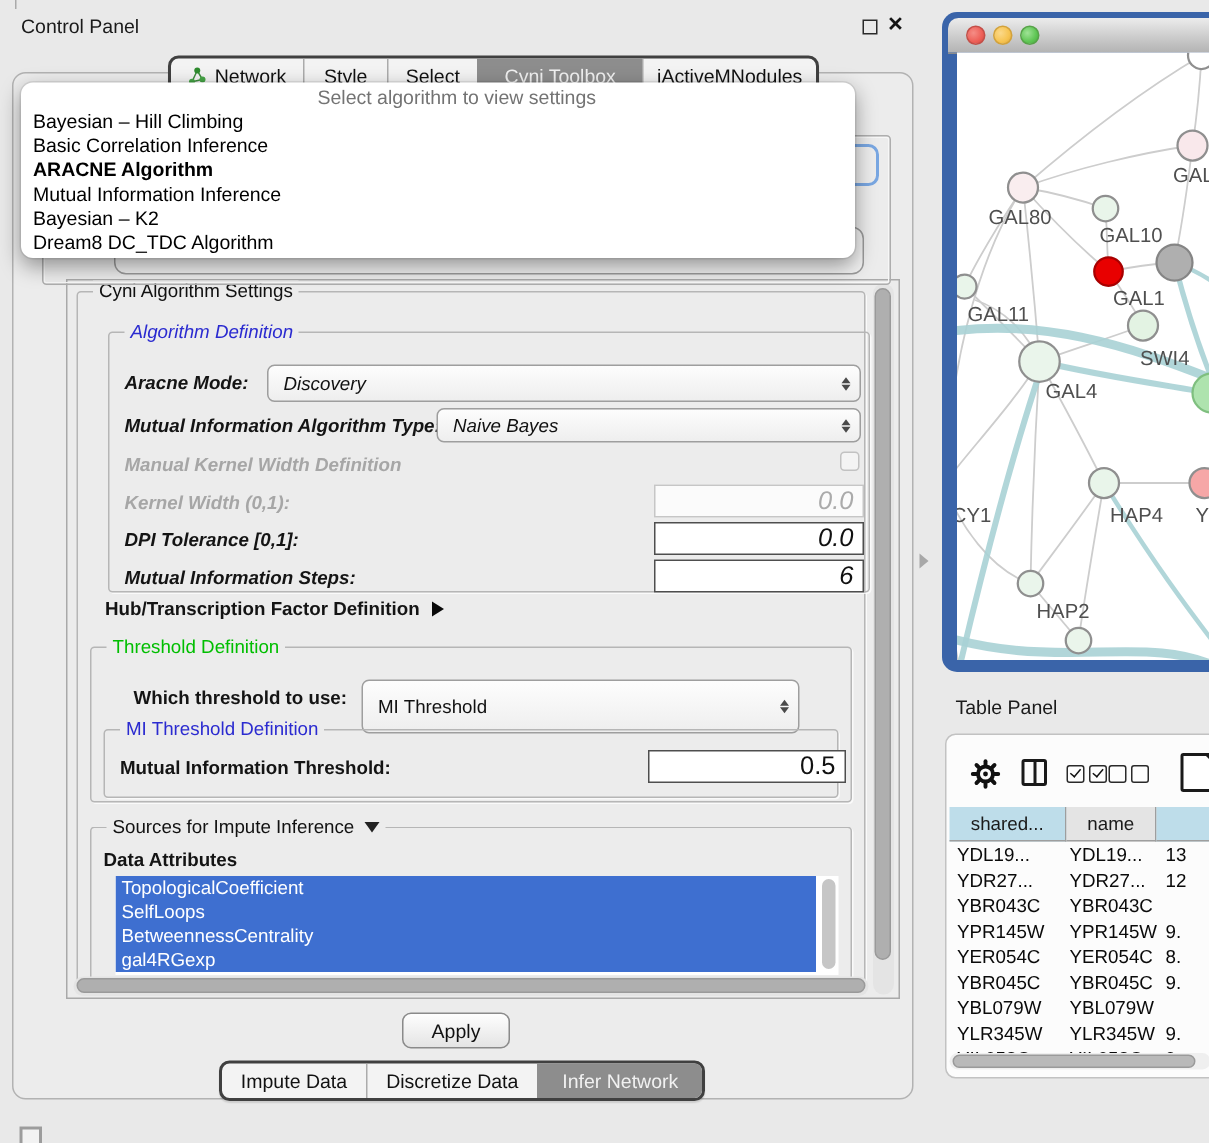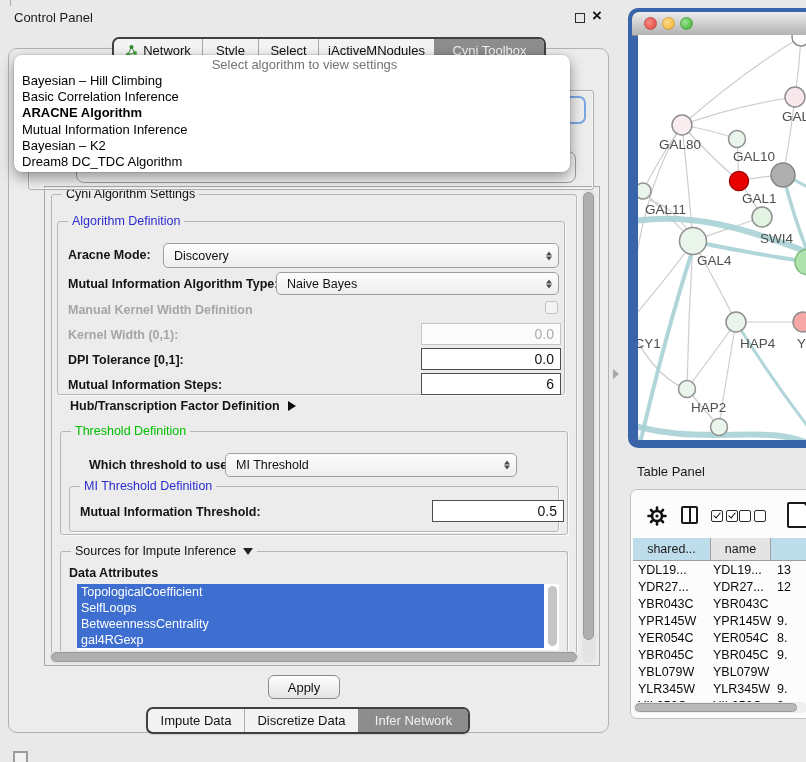--- a/index.html
+++ b/index.html
@@ -8,21 +8,21 @@
   .abs{position:absolute;}
   .lbl{position:absolute;font-weight:bold;font-size:12.5px;color:#141414;white-space:nowrap;}
   .lbl.dis{color:#A6A6A6;}
   .plain{position:absolute;font-size:13px;color:#1A1A1A;white-space:nowrap;}
   .combo{position:absolute;border:1px solid #9E9E9E;border-radius:5px;background:linear-gradient(#FDFDFD,#EEEEEE);box-sizing:border-box;}
   .combo .val{position:absolute;left:10px;top:50%;transform:translateY(-50%);font-size:12.5px;color:#111;white-space:nowrap;}
   .spin{position:absolute;right:6px;top:50%;transform:translateY(-50%);}
   .spin i{display:block;width:0;height:0;border-left:3.5px solid transparent;border-right:3.5px solid transparent;margin:1px 0;}
   .spin .up{border-bottom:4px solid #4A4A4A;}
   .spin .dn{border-top:4px solid #4A4A4A;}
-  .tfield{position:absolute;background:#FFF;font-size:14px;color:#111;box-sizing:border-box;display:flex;align-items:center;justify-content:flex-end;padding-right:6px;border:1px solid #4E4E4E;}
+  .tfield{position:absolute;background:#FFF;font-size:17px;color:#111;box-sizing:border-box;display:flex;align-items:center;justify-content:flex-end;padding-right:6px;border:1px solid #4E4E4E;}
   .tfield.dis{border:1px solid #C6C6C6;background:#FBFBFB;color:#ABABAB;}
   .grp{position:absolute;border:1px solid #B6B6B6;border-radius:3px;box-shadow:1px 1px 0 rgba(255,255,255,.75);}
   .gtitle{position:absolute;top:-8px;left:10px;background:#ECECEC;padding:0 4px;font-size:12.5px;white-space:nowrap;color:#111;}
   .tabbar{position:absolute;display:flex;height:23px;border:2px solid #404040;border-radius:7px;overflow:hidden;background:#F3F3F3;box-shadow:0 1px 1px rgba(0,0,0,.12);align-items:center;}
   .seg{display:flex;align-items:center;justify-content:center;font-size:13px;color:#111;height:100%;box-sizing:border-box;}
   .seg + .seg{border-left:1px solid #ABABAB;}
   .seg.active{background:#8D8D8D;color:#F1F1F1;border-left-color:#8D8D8D;}
   .popup{position:absolute;background:#FFF;border-radius:8px;box-shadow:0 5px 14px rgba(0,0,0,.4), 0 0 0 1px rgba(0,0,0,.08);z-index:50;}
   .algo-item{height:16.2px;line-height:16.2px;padding-left:8px;font-size:13px;color:#000;white-space:nowrap;}
   .algo-item.hl{font-weight:bold;}
@@ -66,46 +66,46 @@
           </svg>
       </span>
       <span>Network</span>
     </div>
     <div class="seg" style="width:56px;">
         <span>Style</span>
       </div>
     <div class="seg" style="width:60px;">
         <span>Select</span>
       </div>
+    <div class="seg active" style="width:110px;">
+        <span>Cyni Toolbox</span>
+      </div>
     <div class="seg" style="width:116px;">
         <span>jActiveMNodules</span>
-      </div>
-    <div class="seg active" style="width:110px;">
-        <span>Cyni Toolbox</span>
       </div>
   </div>
 
   <div class="popup" style="left:14px;top:55px;width:556px;height:117px;padding-top:2px;box-sizing:border-box;">
     <div style="text-align:center;color:#737373;font-size:13px;height:16px;line-height:16px;margin-left:25px;">Select algorithm to view settings</div>
     <div id="algo-items">
         <div class="algo-item">Bayesian – Hill Climbing</div>
         <div class="algo-item">Basic Correlation Inference</div>
         <div class="algo-item hl">ARACNE Algorithm</div>
         <div class="algo-item">Mutual Information Inference</div>
         <div class="algo-item">Bayesian – K2</div>
         <div class="algo-item">Dream8 DC_TDC Algorithm</div>
       </div>
   </div>
 
   <div class="abs" style="left:44px;top:186px;width:556px;height:480px;border:1px solid #A9A9A9;background:#ECECEC;box-sizing:border-box;z-index:5;">
 
     <div class="grp" style="left:6px;top:7px;width:524px;height:460px;">
       <span class="gtitle">Cyni Algorithm Settings</span>
 
-      <div class="grp" style="left:5px;top:26px;width:506px;height:172px;">
+      <div class="grp" style="left:20px;top:26px;width:506px;height:172px;font-style:italic;">
         <span class="gtitle" style="color:#2B2BD0;">Algorithm Definition</span>
 
         <div class="lbl" style="left:10px;top:26px;">Aracne Mode:</div>
         <div class="combo" style="left:105px;top:21px;width:396px;height:25px;">
           <span class="val">Discovery</span>
           <span class="spin">
               <i class="up"></i>
               <i class="dn"></i>
             </span>
         </div>
@@ -134,21 +134,21 @@
 
       <div class="abs" style="left:18px;top:204px;display:flex;align-items:center;">
         <span class="lbl" style="position:static;">Hub/Transcription Factor Definition</span>
         <span class="tri-right" style="margin-left:8px;"></span>
       </div>
 
       <div class="grp" style="left:8px;top:236px;width:506px;height:102px;">
         <span class="gtitle" style="color:#00BE00;">Threshold Definition</span>
 
         <div class="lbl" style="left:28px;top:26px;">Which threshold to use:</div>
-        <div class="combo" style="left:164px;top:21px;width:292px;height:24px;">
+        <div class="combo" style="left:180px;top:21px;width:292px;height:36px;">
           <span class="val">MI Threshold</span>
           <span class="spin">
               <i class="up"></i>
               <i class="dn"></i>
             </span>
         </div>
 
         <div class="grp" style="left:8px;top:54px;width:488px;height:44px;">
           <span class="gtitle" style="color:#2B2BD0;">MI Threshold Definition</span>
           <div class="lbl" style="left:10px;top:18px;">Mutual Information Threshold:</div>

